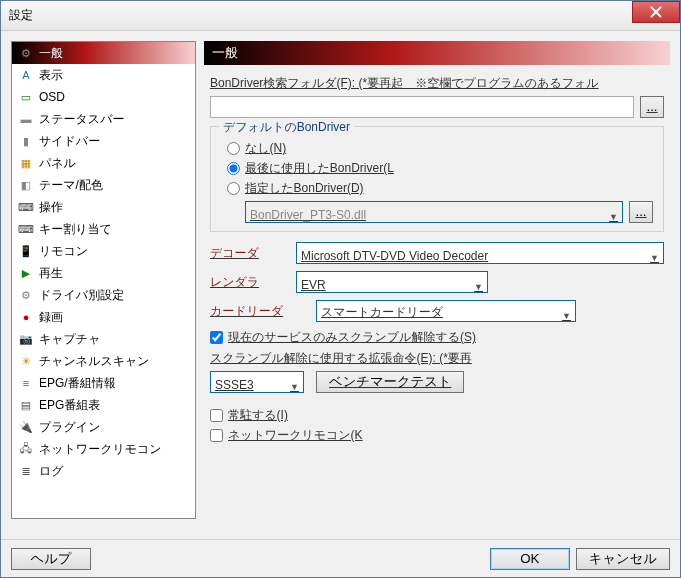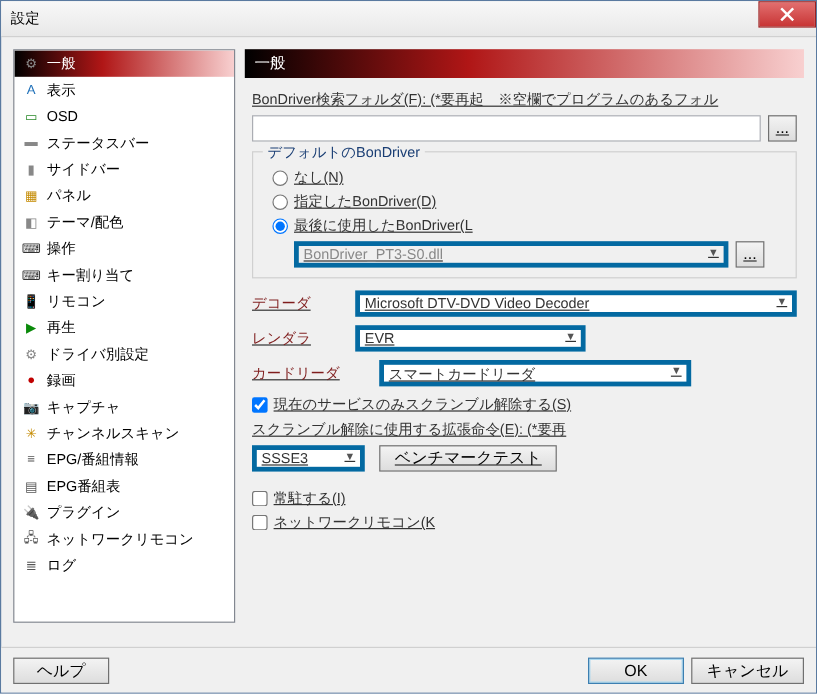--- a/index.html
+++ b/index.html
@@ -15,25 +15,25 @@
 .sidebar-item.selected { background: linear-gradient(to right, #000, #b01616 40%, #f8d0d0); color: #fff; }
 .sidebar-item.selected .label { color: #fff; }
 .sidebar-icon { width: 16px; height: 16px; display: inline-flex; align-items: center; justify-content: center; font-size: 11px; }
 .label { color: #000; }
 .main { flex: 1; display: flex; flex-direction: column; }
 .section-header { background: linear-gradient(to right, #000, #b01616 40%, #f8d0d0); color: #fff; padding: 3px 8px; font-size: 13px; margin-bottom: 10px; }
 .main-body { padding: 0 6px; color: #333; text-decoration: underline; }
 .row { display: flex; align-items: center; margin-bottom: 8px; gap: 6px; }
 .field-input { flex: 1; height: 22px; border: 1px solid #abadb3; background: #fff; padding: 2px 4px; }
 .small-btn { width: 24px; height: 22px; border: 1px solid #707070; background: linear-gradient(#f3f3f3, #ddd); cursor: pointer; text-align: center; line-height: 18px; }
-.groupbox { border: 1px solid #d0d0d0; padding: 10px 26px 8px 10px; margin-bottom: 10px; position: relative; }
+.groupbox { border: 1px solid #d0d0d0; padding: 10px 10px 8px 10px; margin-bottom: 10px; position: relative; }
 .groupbox-title { position: absolute; top: -8px; left: 8px; background: #f0f0f0; padding: 0 4px; color: #1a3e74; }
 .radio-row { display: flex; align-items: center; gap: 5px; margin: 3px 0 3px 6px; }
 .radio-row input { margin: 0; }
-.combo { height: 22px; border: 4px solid #0369a1; background: #fff; padding: 0 4px; display: flex; align-items: flex-start; justify-content: space-between; flex: 1; cursor: pointer; }
+.combo { height: 22px; border: 1px solid #0369a1; background: #fff; padding: 0 4px; display: flex; align-items: flex-end; justify-content: space-between; flex: 1; cursor: pointer; }
 .combo.disabled { background: #f0f0f0; color: #888; }
 .combo-arrow { font-size: 9px; color: #555; }
 .form-row { display: flex; align-items: center; margin-bottom: 7px; gap: 8px; }
 .form-label { width: 78px; color: #7f1d1d; }
 .check-row { display: flex; align-items: center; gap: 5px; margin: 3px 0; }
 .check-row input { margin: 0; }
 .btn { height: 22px; border: 1px solid #707070; background: linear-gradient(#f3f3f3, #ddd); padding: 0 12px; cursor: pointer; display: inline-flex; align-items: center; }
 .footer { position: absolute; bottom: 0; left: 0; right: 0; height: 38px; border-top: 1px solid #d0d0d0; display: flex; align-items: center; padding: 0 10px; justify-content: space-between; background: #f0f0f0; }
 .footer-right { display: flex; gap: 6px; }
 .footer .btn { min-width: 80px; justify-content: center; }
@@ -146,26 +146,26 @@
           <button class="small-btn">...</button>
         </div>
 
         <div class="groupbox">
           <span class="groupbox-title">デフォルトのBonDriver</span>
           <label class="radio-row">
             <input type="radio" name="dd" style="">
             <span>なし(N)</span>
           </label>
           <label class="radio-row">
+            <input type="radio" name="dd" checked="" style="">
+            <span>最後に使用したBonDriver(L</span>
+          </label>
+          <label class="radio-row">
             <input type="radio" name="dd" style="">
             <span>指定したBonDriver(D)</span>
-          </label>
-          <label class="radio-row">
-            <input type="radio" name="dd" checked="" style="">
-            <span>最後に使用したBonDriver(L</span>
           </label>
           <div class="row" style="margin:4px 0 0 24px">
             <div class="combo disabled">
               <span>BonDriver_PT3-S0.dll</span>
               <span class="combo-arrow">▼</span>
             </div>
             <button class="small-btn">...</button>
           </div>
         </div>
 

